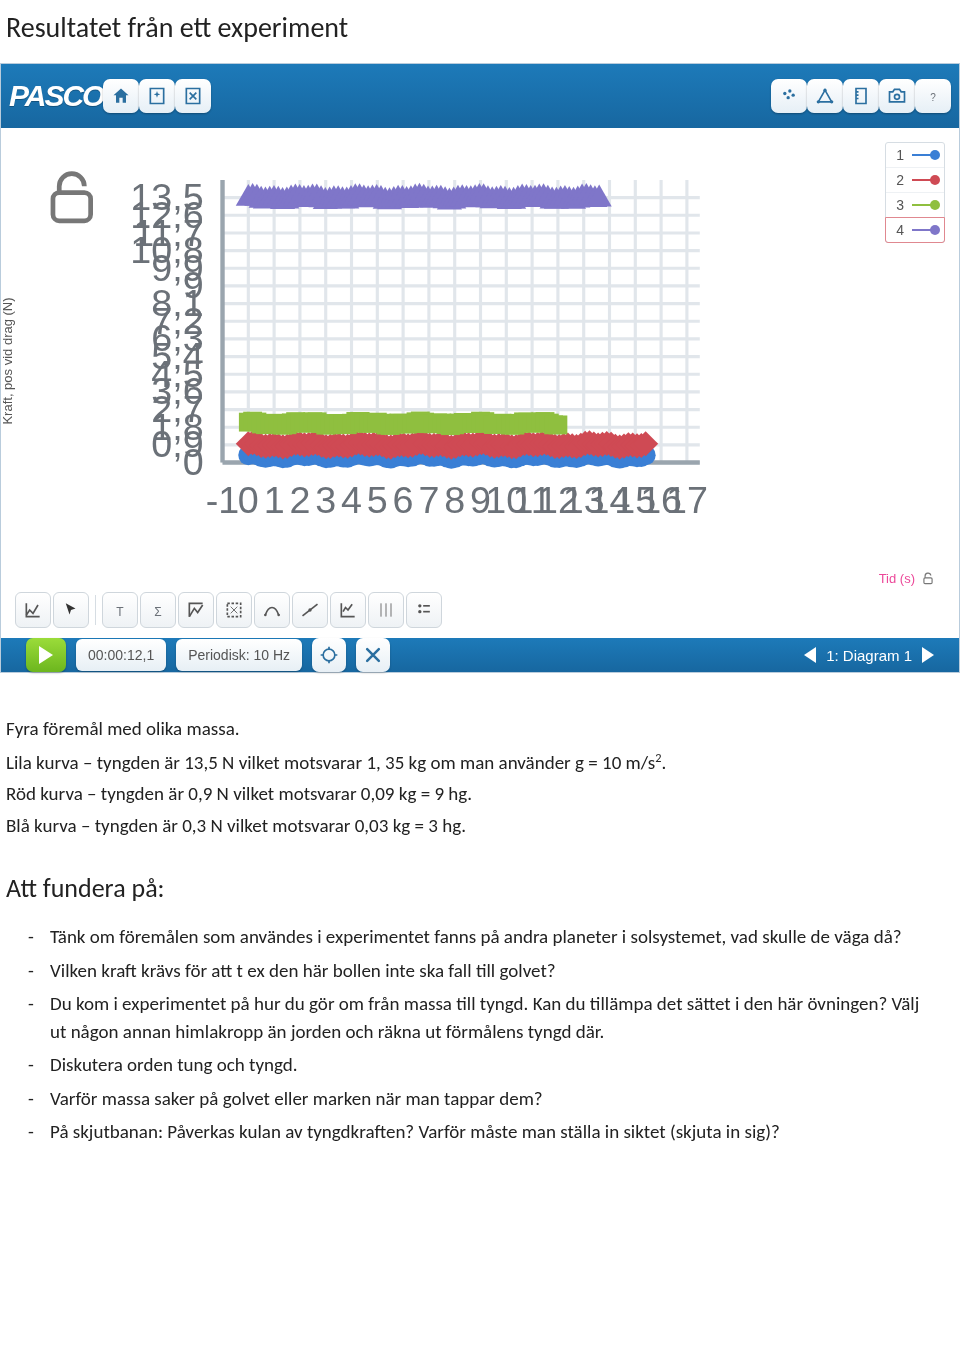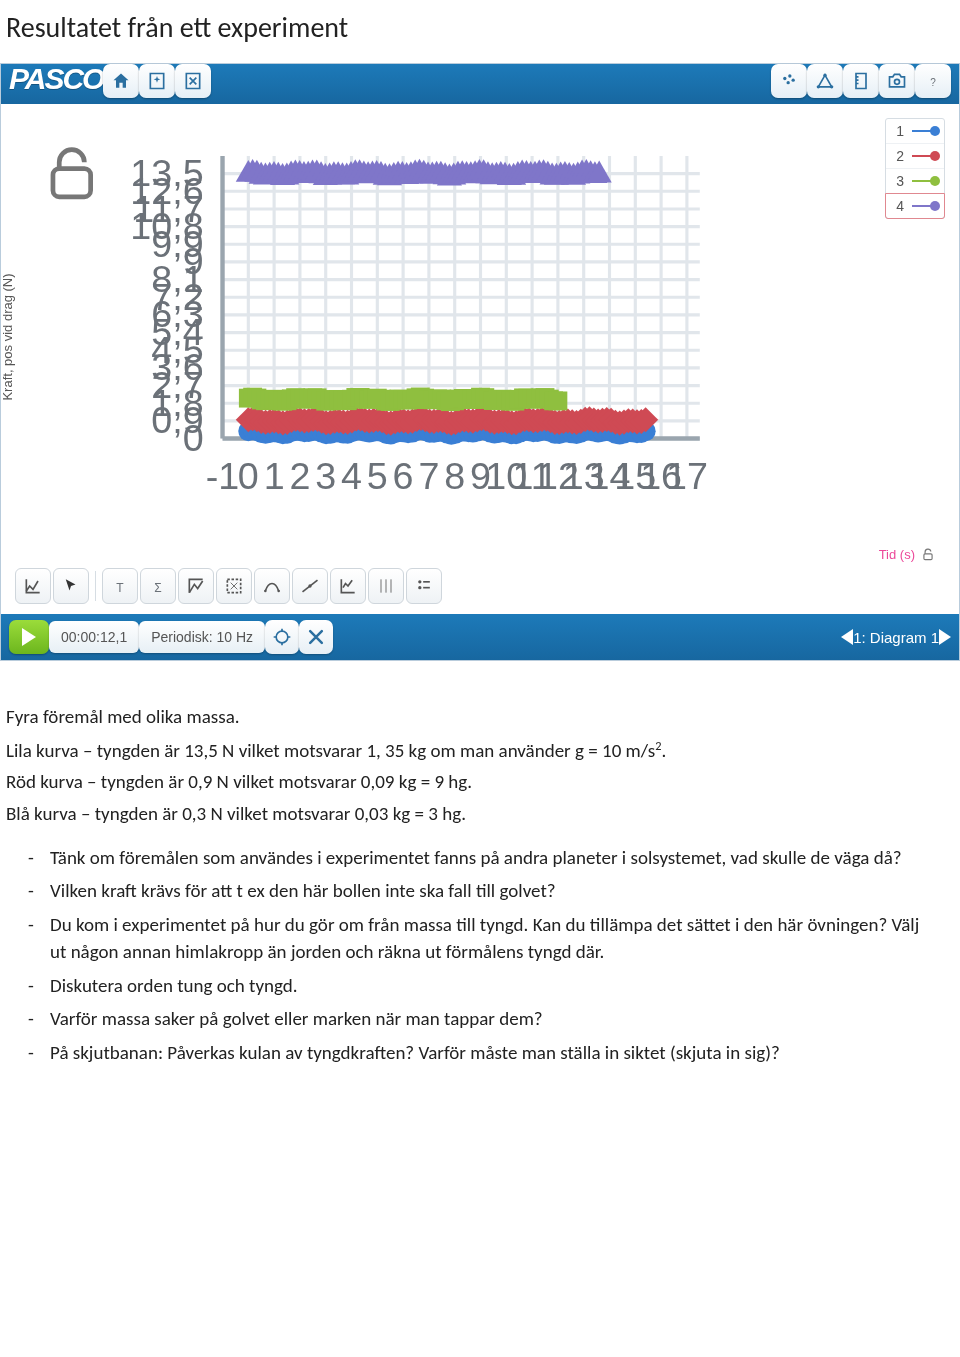--- a/index.html
+++ b/index.html
@@ -1,20 +1,20 @@
 <!DOCTYPE html>
 <html><head>
 <meta charset="utf-8">
 <style>
   html,body{margin:0;padding:0;font-family:Calibri,Arial,sans-serif;color:#222;background:#fff}
   .page{width:960px;margin:0 auto;padding:6px 0 30px 0;box-sizing:border-box}
   h1{font-size:28px;font-weight:400;margin:4px 0 18px 6px}
   
   .app{border:1px solid #b9ccdc;background:#fff}
-  .topbar{height:40px;background:linear-gradient(#1d7ab9,#1767a0);display:flex;align-items:flex-start;padding:0 8px;gap:0}
+  .topbar{height:64px;background:linear-gradient(#1d7ab9,#1767a0);display:flex;align-items:center;padding:0 8px;gap:0}
   .logo{color:#fff;font:italic 900 30px/1 Arial;letter-spacing:-2px;text-shadow:0 1px 0 rgba(0,0,0,.25)}
   .tb-btn{width:36px;height:34px;border-radius:7px;background:linear-gradient(#fff,#e6eff6);box-shadow:0 1px 2px rgba(0,0,0,.3);display:flex;align-items:center;justify-content:center;cursor:pointer}
   .tb-btn svg{fill:#2b6fa0}
   .spacer{flex:1}
   
   .panel{background:#fff;padding:8px 8px 6px 8px}
   .chart-wrap{position:relative;height:450px}
   .chart{position:absolute;inset:0}
   .legend{position:absolute;top:6px;right:6px;background:#fff;border:1px solid #d6dde3;border-radius:3px;font:14px Arial;color:#555}
   .legend .row{display:flex;align-items:center;gap:8px;padding:4px 10px;border-bottom:1px solid #eef1f4}
@@ -25,21 +25,21 @@
   .xlabel{position:absolute;bottom:0;right:16px;font:13px Arial;color:#ec4899;display:flex;align-items:center;gap:6px}
   .lock{width:14px;height:14px;fill:#777}
   svg text{font:12px Arial;fill:#6b7178}
   svg .grid line{stroke:#e1e6eb;stroke-width:1}
   
   .tools{display:flex;align-items:center;gap:2px;padding:4px 6px;margin-top:2px}
   .tools .box{height:34px;min-width:34px;border:1px solid #cfd6dc;border-radius:6px;background:linear-gradient(#fff,#eef2f5);display:flex;align-items:center;justify-content:center}
   .tools svg{fill:#555}
   .divider{width:1px;height:30px;background:#d6dde3;margin:0 4px}
   
-  .bottom{height:46px;background:linear-gradient(#1d7ab9,#1767a0);display:flex;align-items:center;padding:0 8px;}
+  .bottom{height:34px;background:linear-gradient(#1d7ab9,#1767a0);display:flex;align-items:center;padding:0 25px;gap:10px}
   .play{width:40px;height:34px;border-radius:7px;background:linear-gradient(#9bdc3a,#6cb61e);display:flex;align-items:center;justify-content:center;box-shadow:0 1px 2px rgba(0,0,0,.3)}
   .pill{height:32px;padding:0 12px;border-radius:6px;background:linear-gradient(#fff,#e7eff5);display:flex;align-items:center;font:14px Arial;color:#555;box-shadow:0 1px 2px rgba(0,0,0,.25)}
   .circ-btn{width:34px;height:34px;border-radius:7px;background:linear-gradient(#fff,#e7eff5);display:flex;align-items:center;justify-content:center;box-shadow:0 1px 2px rgba(0,0,0,.25)}
   .bottom .spacer{flex:1}
   .arrow{width:0;height:0;border-top:8px solid transparent;border-bottom:8px solid transparent}
   .arrow.l{border-right:12px solid #fff}
   .arrow.r{border-left:12px solid #fff}
   .diagram-label{color:#fff;font:15px Arial}
   
   .body{font-size:19px;line-height:1.45;padding:0 6px;margin-top:42px}
@@ -677,20 +677,21 @@
 </div>
 
 <div class="body">
   <div id="intro">
         <p>Fyra föremål med olika massa.</p>
         <div style="height: 2px;"></div>
         <p>Lila kurva – tyngden är 13,5 N vilket motsvarar 1, 35 kg om man använder g = 10 m/s<sup>2</sup>.</p>
         <p>Röd kurva – tyngden är 0,9 N vilket motsvarar 0,09 kg = 9 hg.</p>
         <p>Blå kurva – tyngden är 0,3 N vilket motsvarar 0,03 kg = 3 hg.</p>
       </div>
+  <h2>Att fundera på:</h2>
   <ul class="q" id="qs">
         <li>Tänk om föremålen som användes i experimentet fanns på andra planeter i solsystemet, vad skulle de väga då?</li>
         <li>Vilken kraft krävs för att t ex den här bollen inte ska fall till golvet?</li>
         <li>Du kom i experimentet på hur du gör om från massa till tyngd. Kan du tillämpa det sättet i den här övningen? Välj ut någon annan himlakropp än jorden och räkna ut förmålens tyngd där.</li>
         <li>Diskutera orden tung och tyngd.</li>
         <li>Varför massa saker på golvet eller marken när man tappar dem?</li>
         <li>På skjutbanan: Påverkas kulan av tyngdkraften? Varför måste man ställa in siktet (skjuta in sig)?</li>
       </ul>
 </div>
 

